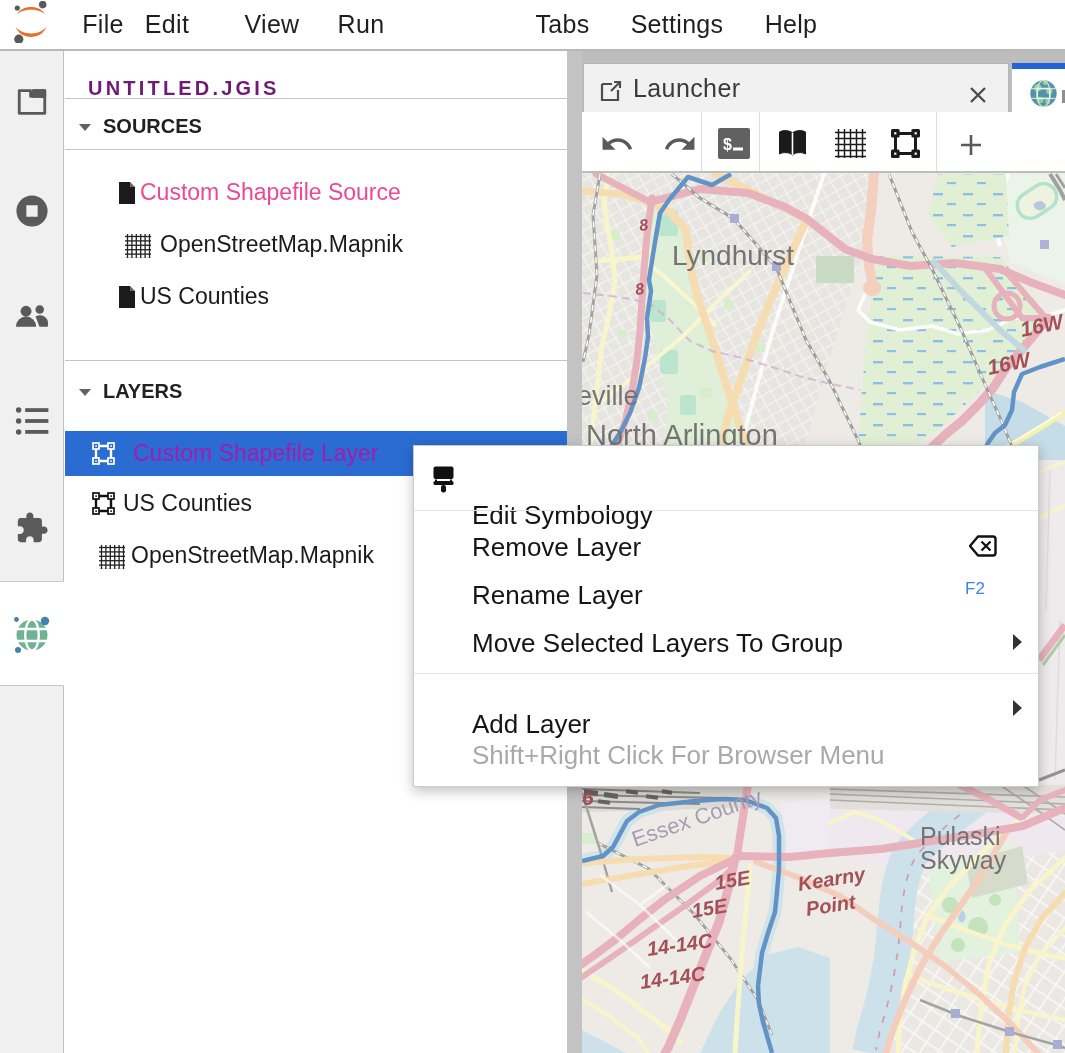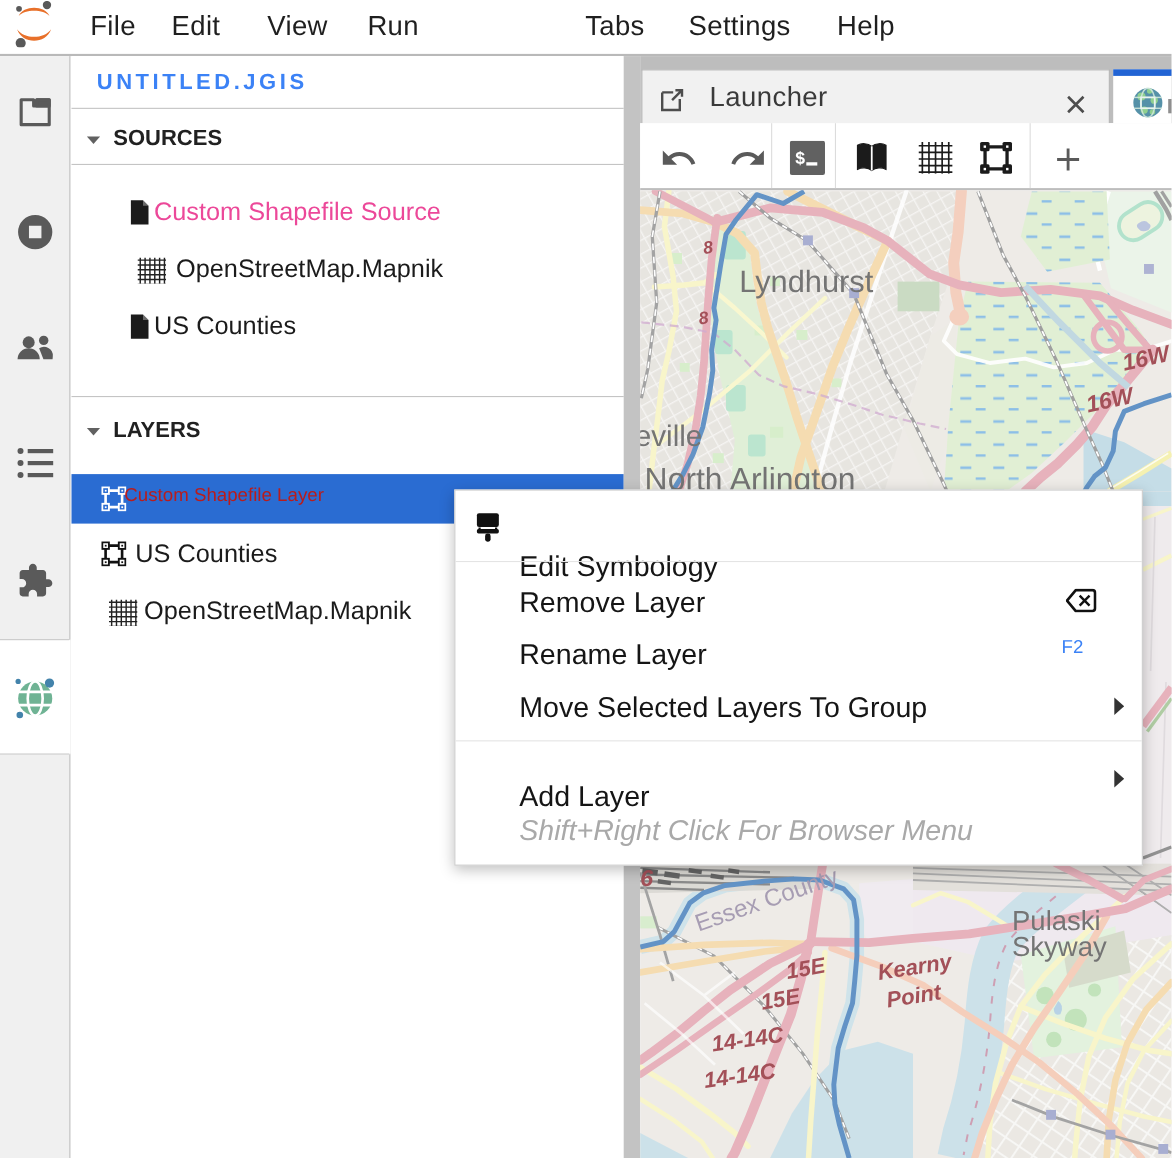--- a/index.html
+++ b/index.html
@@ -1,21 +1,21 @@
 <!DOCTYPE html>
 <html><head>
 <meta charset="utf-8">
 <style>
 html,body{margin:0;padding:0;}
 body{width:1065px;height:1053px;position:relative;overflow:hidden;
   font-family:"Liberation Sans", sans-serif;background:#fff;}
 .abs{position:absolute;}
 
 #menubar{left:0;top:0;width:1065px;height:51px;background:#fff;border-bottom:2px solid #b9b9b9;box-sizing:border-box;}
-.mitem{position:absolute;top:0;height:49px;line-height:49px;font-size:25px;letter-spacing:0.3px;color:#1f1f1f;}
+.mitem{position:absolute;top:0;height:49px;line-height:49px;font-size:25px;letter-spacing:0.3px;color:#1f1f1f;text-align:center;}
 
 #sidebar{left:0;top:51px;width:64px;height:1002px;background:#f0f0f0;border-right:1px solid #c0c0c0;box-sizing:border-box;}
 #sbcur{left:0;top:581px;width:64px;height:105px;background:#fff;border-right:1px solid #fff;border-top:1px solid #c8c8c8;border-bottom:1px solid #c8c8c8;box-sizing:border-box;}
 
 #lpanel{left:65px;top:51px;width:502px;height:1002px;background:#fff;}
 .hline{position:absolute;left:0;width:502px;height:1px;background:#c4c4c4;}
 
 #strip{left:567px;top:51px;width:15px;height:1002px;background:#c3c3c3;}
 
 #tabbar{left:582px;top:51px;width:483px;height:61px;background:#bdbdbd;}
@@ -35,21 +35,21 @@
 
 <div id="menubar" class="abs">
   <svg class="abs" style="left:13px;top:1px" width="36" height="42" viewBox="0 0 36 42">
     <path d="M4 13.5 C 8 3.5, 28 3.5, 32 13.5 C 26.5 7.2, 9.5 7.2, 4 13.5 Z" fill="#e8702a"></path>
     <path d="M2.5 25.5 C 7.5 39.5, 28.5 39.5, 33.5 25.5 C 27 34.8, 9 34.8, 2.5 25.5 Z" fill="#e8702a"></path>
     <circle cx="4.3" cy="7" r="2.6" fill="#595959"></circle>
     <circle cx="29.7" cy="3.6" r="3.8" fill="#595959"></circle>
     <circle cx="5.8" cy="38.2" r="4.6" fill="#595959"></circle>
   </svg>
   <div class="mitem" style="left:82px;width:42px;">File</div>
-  <div class="mitem" style="left:156px;width:46px;">Edit</div>
+  <div class="mitem" style="left:144px;width:46px;">Edit</div>
   <div class="mitem" style="left:243px;width:58px;">View</div>
   <div class="mitem" style="left:334px;width:54px;">Run</div>
   <div class="mitem" style="left:532px;width:61px;">Tabs</div>
   <div class="mitem" style="left:626px;width:102px;">Settings</div>
   <div class="mitem" style="left:761px;width:60px;">Help</div>
 </div>
 
 <div id="sidebar" class="abs"></div>
 <div id="sbcur" class="abs"></div>
 <div id="sbicons" class="abs" style="left:0;top:51px;width:64px;height:1002px;">
@@ -90,21 +90,21 @@
       <line x1="2" y1="13" x2="36" y2="13"></line>
       <line x1="2" y1="25" x2="36" y2="25"></line>
     </g>
     <circle cx="3.5" cy="3.5" r="2.4" fill="#4383ab"></circle>
     <circle cx="32" cy="5" r="4.2" fill="#4383ab"></circle>
     <circle cx="5" cy="34" r="3" fill="#4383ab"></circle>
   </svg>
 </div>
 
 <div id="lpanel" class="abs">
-  <div style="position:absolute;left:23px;top:13px;font-size:20px;font-weight:bold;letter-spacing:3.2px;color:#3b82f6;">UNTITLED.JGIS</div>
+  <div style="position:absolute;left:23px;top:26px;font-size:20px;font-weight:bold;letter-spacing:3.2px;color:#701a75;">UNTITLED.JGIS</div>
   <div class="hline" style="top:47px"></div>
   <svg class="abs" style="left:12px;top:70px" width="16" height="12" viewBox="0 0 16 12">
       <path d="M2 3 h12 l-6 7 z" fill="#616161"></path>
     </svg>
   <div style="position:absolute;left:38px;top:64px;font-size:20px;font-weight:bold;color:#212121;">SOURCES</div>
   <div class="hline" style="top:98px"></div>
 
   <svg class="abs" style="left:53px;top:130px" width="18" height="24" viewBox="0 0 18 24">
     <path d="M1 1 h11 l5 5 v17 h-16 z" fill="#1b1b1b"></path>
       <path d="M12 1 l5 5 h-5 z" fill="#fff" opacity="0.35"></path>
@@ -150,21 +150,21 @@
       <rect x="1" y="16" width="6" height="6"></rect>
         <rect x="16" y="16" width="6" height="6"></rect>
     </g>
     <g fill="#fff">
       <rect x="3.3" y="3.3" width="1.6" height="1.6"></rect>
         <rect x="18.3" y="3.3" width="1.6" height="1.6"></rect>
       <rect x="3.3" y="18.3" width="1.6" height="1.6"></rect>
         <rect x="18.3" y="18.3" width="1.6" height="1.6"></rect>
     </g>
   </svg>
-  <div style="position:absolute;left:48px;top:389px;font-size:17px;color:#b91c1c;">Custom Shapefile Layer</div>
+  <div style="position:absolute;left:68px;top:389px;font-size:23px;color:#a21caf;">Custom Shapefile Layer</div>
 
   <svg class="abs" style="left:27px;top:441px" width="23" height="23" viewBox="0 0 23 23">
     <path d="M4 4 h15 v15 h-15 z" fill="none" stroke="#111" stroke-width="2.4"></path>
     <g fill="#fff" stroke="#111" stroke-width="1.7">
       <rect x="1" y="1" width="6" height="6"></rect>
         <rect x="16" y="1" width="6" height="6"></rect>
       <rect x="1" y="16" width="6" height="6"></rect>
         <rect x="16" y="16" width="6" height="6"></rect>
     </g>
     <g fill="#111">
@@ -196,21 +196,21 @@
 </div>
 
 <div id="strip" class="abs"></div>
 
 <div id="tabbar" class="abs">
   <div id="tab1">
     <svg class="abs" style="left:16px;top:16px" width="22" height="22" viewBox="0 0 22 22">
       <path d="M2 4 h10 M2 4 v16 h16 v-10" fill="none" stroke="#4d4d4d" stroke-width="2.2"></path>
       <path d="M14 2 h6 v6 M20 2 l-9 9" fill="none" stroke="#4d4d4d" stroke-width="2.2"></path>
     </svg>
-    <span style="position:absolute;left:49px;top:10px;font-size:25px;letter-spacing:0.4px;color:#3a3a3a;margin-left:12px;">Launcher</span>
+    <span style="position:absolute;left:49px;top:10px;font-size:25px;letter-spacing:0.4px;color:#3a3a3a;">Launcher</span>
     <svg class="abs" style="left:385px;top:22px" width="18" height="18" viewBox="0 0 18 18">
       <path d="M2 2 L16 16 M16 2 L2 16" stroke="#4d4d4d" stroke-width="2.4"></path>
     </svg>
   </div>
   <div id="tab2">
     <svg class="abs" style="left:15px;top:8px" width="33" height="33" viewBox="0 0 40 40">
       <circle cx="20" cy="20" r="16" fill="#5591a8"></circle>
       <circle cx="13" cy="13" r="4.5" fill="#8fd08f"></circle>
         <circle cx="27" cy="17" r="4" fill="#8fd08f"></circle>
       <circle cx="16" cy="28" r="4" fill="#8fd08f"></circle>
@@ -535,21 +535,21 @@
     <path d="M3 13.5 v2 M18 13.5 v2" stroke="#111" stroke-width="2"></path>
     <rect x="8" y="19" width="5" height="7.5" rx="2.2" fill="#111"></rect>
   </svg>
   <div class="mrow" style="top:18px;margin-top:36px;">Edit Symbology</div>
   <div class="msep" style="top:64px;"></div>
   <div class="mrow" style="top:134px;">Rename Layer</div>
   <div class="mrow" style="top:86px;">Remove Layer</div>
   <div class="mrow" style="top:182px;">Move Selected Layers To Group</div>
   <div class="msep" style="top:227px;"></div>
   <div class="mrow" style="top:248px;margin-top:15px;">Add Layer</div>
-  <div class="mrow" style="top:294px;color:#a9a9a9;font-style:italic;">Shift+Right Click For Browser Menu</div>
+  <div class="mrow" style="top:294px;color:#a9a9a9;">Shift+Right Click For Browser Menu</div>
   <svg class="abs" style="left:555px;top:89px" width="28" height="22" viewBox="0 0 28 22">
     <path d="M9 1.5 h15 a2.5 2.5 0 0 1 2.5 2.5 v14 a2.5 2.5 0 0 1 -2.5 2.5 h-15 L1 11 Z" fill="none" stroke="#111" stroke-width="2.4" stroke-linejoin="round"></path>
     <path d="M12.5 6.5 L 21.5 15.5 M21.5 6.5 L 12.5 15.5" stroke="#111" stroke-width="2.2"></path>
   </svg>
   <div class="mright" style="left:551px;top:133px;">F2</div>
   <svg class="abs" style="left:597px;top:186px" width="13" height="20" viewBox="0 0 13 20">
       <path d="M2 2 L 11 10 L 2 18 Z" fill="#333"></path>
     </svg>
   <svg class="abs" style="left:597px;top:252px" width="13" height="20" viewBox="0 0 13 20">
       <path d="M2 2 L 11 10 L 2 18 Z" fill="#333"></path>

